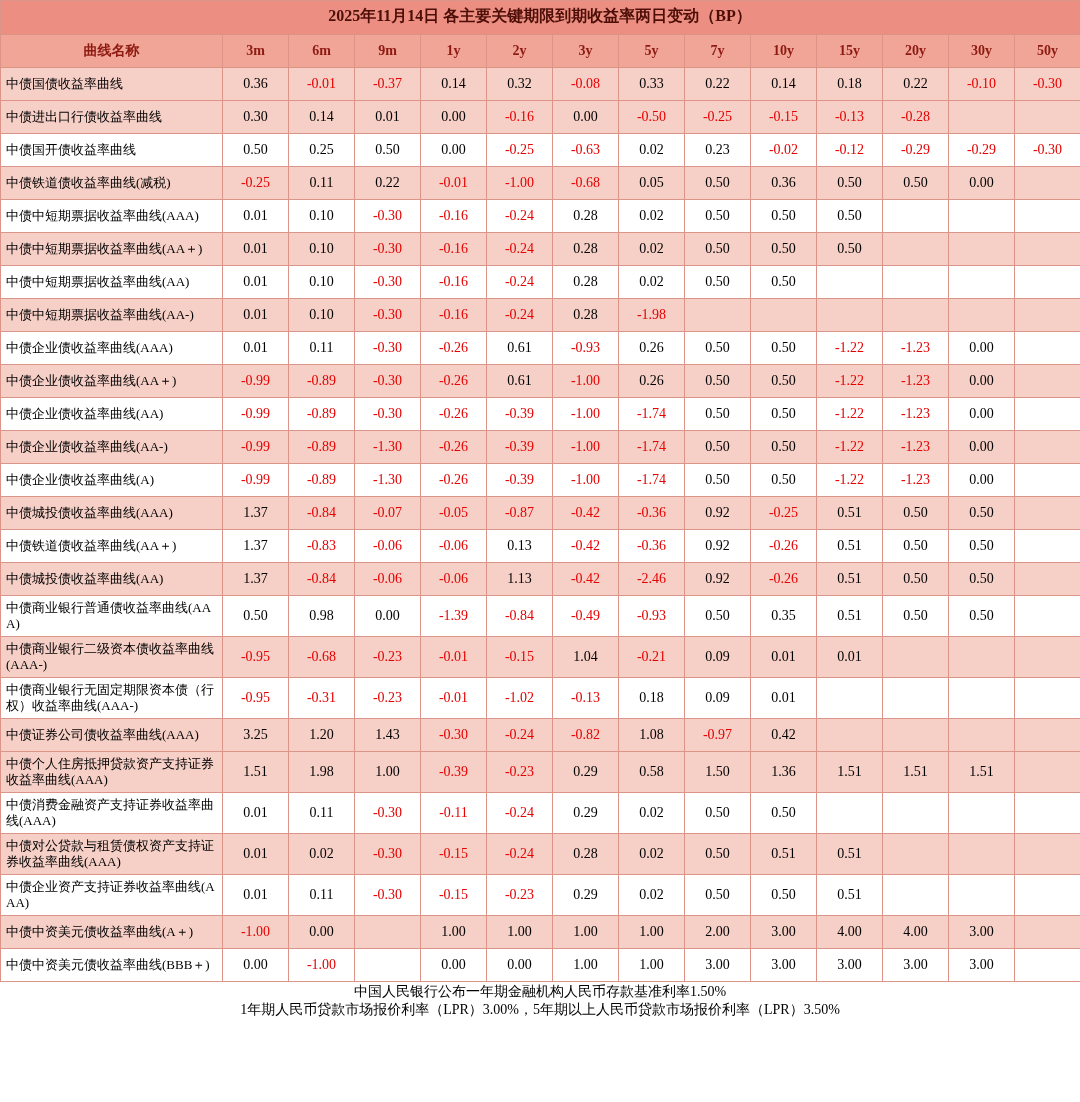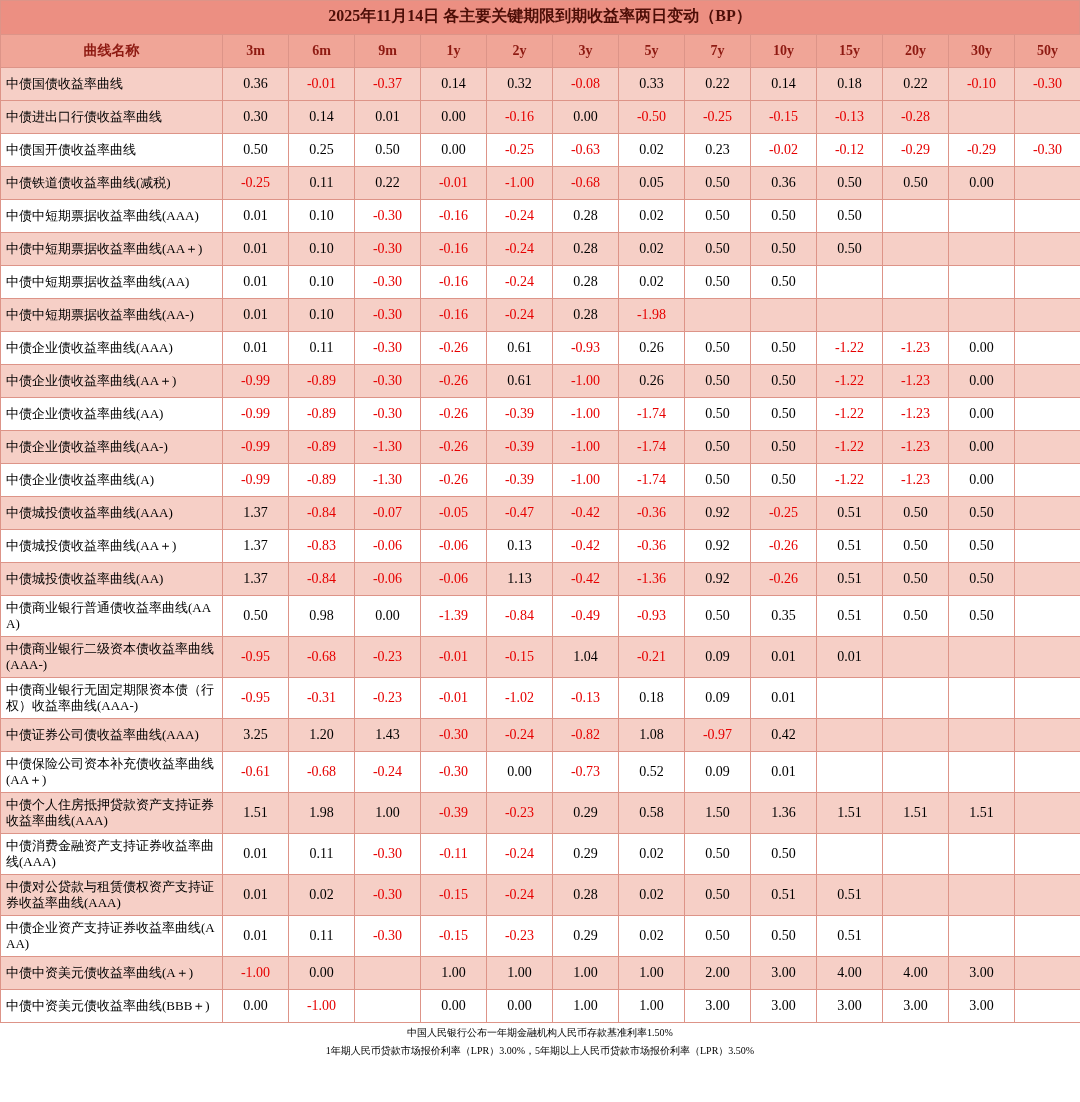--- a/index.html
+++ b/index.html
@@ -68,21 +68,21 @@
   .yield-table td.value.neg{
     color:var(--negative-text);
   }
   tr.pink{background:var(--row-pink);padding-left:18px;}
   tr.white{background:var(--row-white);}
   .footer{
     width:1080px;
     padding:1px 0 2px 0;
     background:#fff;
     text-align:center;
-    font-size:10px;
+    font-size:14px;
     line-height:18px;
     color:#000;
   }
 </style>
 </head>
 <body>
 
 <div class="page">
 
   <div class="title-bar">2025年11月14日  各主要关键期限到期收益率两日变动（BP）</div>
@@ -330,32 +330,32 @@
           <td class="value neg">-1.23</td>
           <td class="value">0.00</td>
           <td class="value"></td>
         </tr>
         <tr class="pink">
           <td class="name">中债城投债收益率曲线(AAA)</td>
           <td class="value">1.37</td>
           <td class="value neg">-0.84</td>
           <td class="value neg">-0.07</td>
           <td class="value neg">-0.05</td>
-          <td class="value neg">-0.47</td>
+          <td class="value neg">-0.87</td>
           <td class="value neg">-0.42</td>
           <td class="value neg">-0.36</td>
           <td class="value">0.92</td>
           <td class="value neg">-0.25</td>
           <td class="value">0.51</td>
           <td class="value">0.50</td>
           <td class="value">0.50</td>
           <td class="value"></td>
         </tr>
         <tr class="white">
-          <td class="name">中债城投债收益率曲线(AA＋)</td>
+          <td class="name">中债铁道债收益率曲线(AA＋)</td>
           <td class="value">1.37</td>
           <td class="value neg">-0.83</td>
           <td class="value neg">-0.06</td>
           <td class="value neg">-0.06</td>
           <td class="value">0.13</td>
           <td class="value neg">-0.42</td>
           <td class="value neg">-0.36</td>
           <td class="value">0.92</td>
           <td class="value neg">-0.26</td>
           <td class="value">0.51</td>
@@ -364,21 +364,21 @@
           <td class="value"></td>
         </tr>
         <tr class="pink">
           <td class="name">中债城投债收益率曲线(AA)</td>
           <td class="value">1.37</td>
           <td class="value neg">-0.84</td>
           <td class="value neg">-0.06</td>
           <td class="value neg">-0.06</td>
           <td class="value">1.13</td>
           <td class="value neg">-0.42</td>
-          <td class="value neg">-1.36</td>
+          <td class="value neg">-2.46</td>
           <td class="value">0.92</td>
           <td class="value neg">-0.26</td>
           <td class="value">0.51</td>
           <td class="value">0.50</td>
           <td class="value">0.50</td>
           <td class="value"></td>
         </tr>
         <tr class="white">
           <td class="name">中债商业银行普通债收益率曲线(AAA)</td>
           <td class="value">0.50</td>
@@ -431,36 +431,20 @@
           <td class="name">中债证券公司债收益率曲线(AAA)</td>
           <td class="value">3.25</td>
           <td class="value">1.20</td>
           <td class="value">1.43</td>
           <td class="value neg">-0.30</td>
           <td class="value neg">-0.24</td>
           <td class="value neg">-0.82</td>
           <td class="value">1.08</td>
           <td class="value neg">-0.97</td>
           <td class="value">0.42</td>
-          <td class="value"></td>
-          <td class="value"></td>
-          <td class="value"></td>
-          <td class="value"></td>
-        </tr>
-        <tr class="white">
-          <td class="name">中债保险公司资本补充债收益率曲线(AA＋)</td>
-          <td class="value neg">-0.61</td>
-          <td class="value neg">-0.68</td>
-          <td class="value neg">-0.24</td>
-          <td class="value neg">-0.30</td>
-          <td class="value">0.00</td>
-          <td class="value neg">-0.73</td>
-          <td class="value">0.52</td>
-          <td class="value">0.09</td>
-          <td class="value">0.01</td>
           <td class="value"></td>
           <td class="value"></td>
           <td class="value"></td>
           <td class="value"></td>
         </tr>
         <tr class="pink">
           <td class="name">中债个人住房抵押贷款资产支持证券收益率曲线(AAA)</td>
           <td class="value">1.51</td>
           <td class="value">1.98</td>
           <td class="value">1.00</td>

